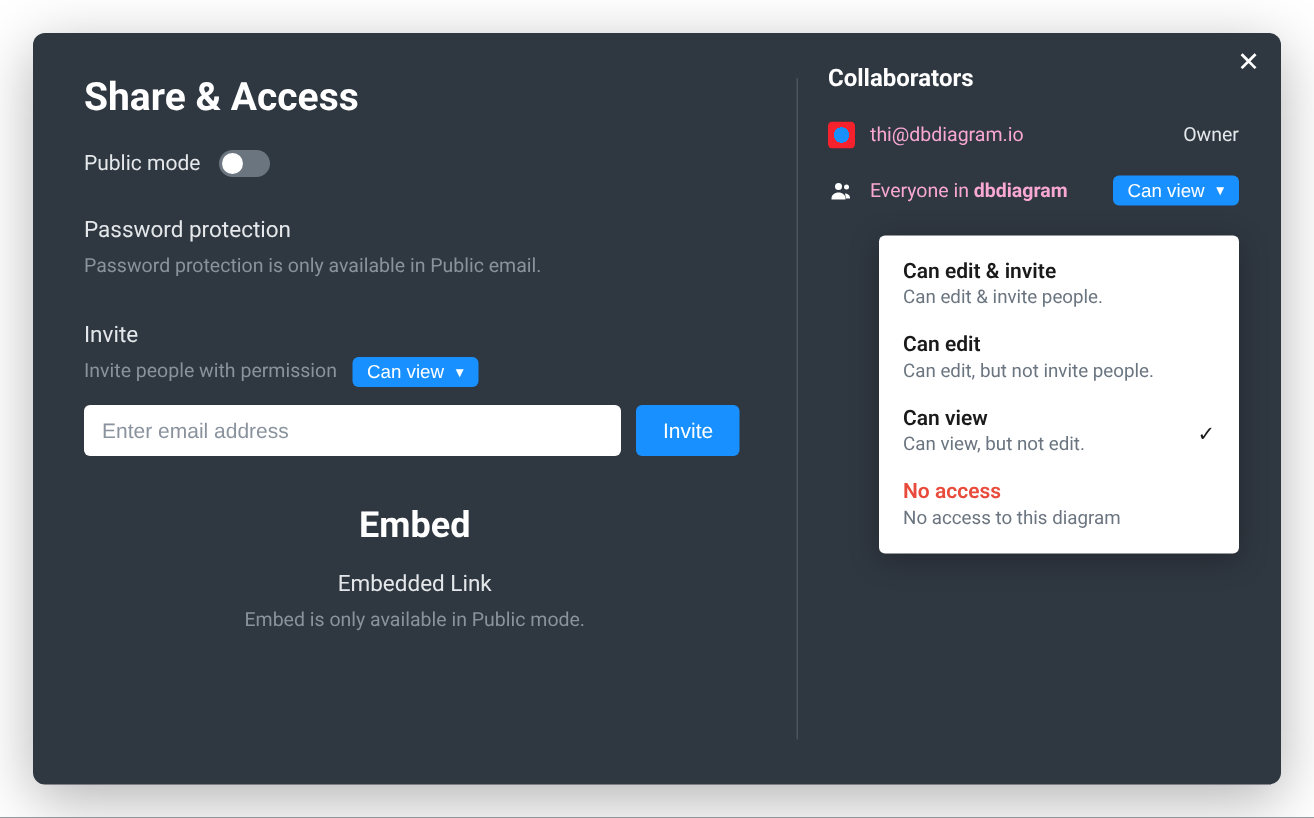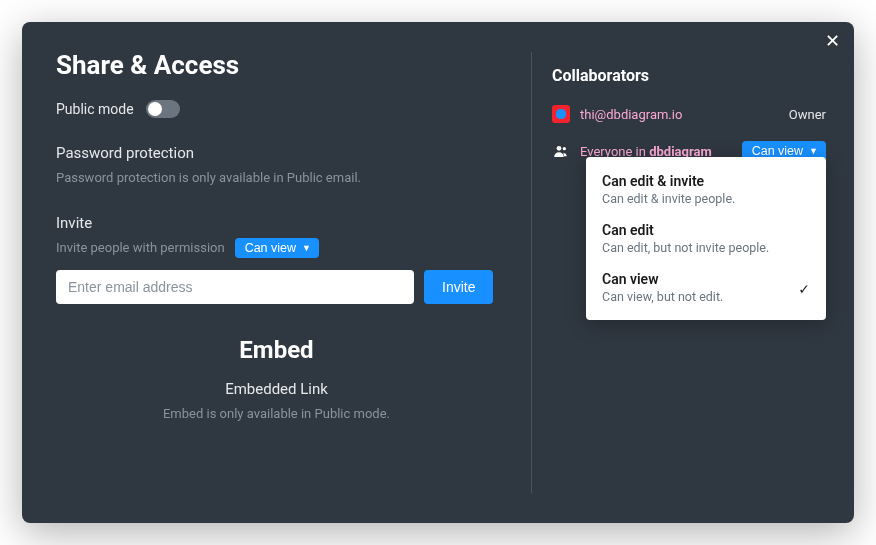--- a/index.html
+++ b/index.html
@@ -40,21 +40,21 @@
       padding: 28px 34px;
       color: #fff;
     }
     .divider {
       width: 1px;
       background: #4a525b;
       margin: 30px 0;
     }
     .right-panel {
       width: 322px;
-      padding: 44px 28px 28px 20px;
+      padding: 20px 28px 28px 20px;
       color: #fff;
       position: relative;
     }
     h1.main-title {
       font-size: 26px;
       font-weight: 700;
       margin-bottom: 20px;
       color: #fff;
     }
     .section-label {
@@ -336,15 +336,21 @@
           <div class="perm-option-desc">Can edit, but not invite people.</div>
         </div>
       </div>
       <div class="perm-option">
         <div class="perm-option-text">
           <div class="perm-option-title">Can view</div>
           <div class="perm-option-desc">Can view, but not edit.</div>
         </div>
         <span class="check-icon">✓</span>
       </div>
+      <div class="perm-option">
+        <div class="perm-option-text">
+          <div class="perm-option-title danger">No access</div>
+          <div class="perm-option-desc">No access to this diagram</div>
+        </div>
+      </div>
     </div>
   </div>
 </div>
 
 </body></html>

